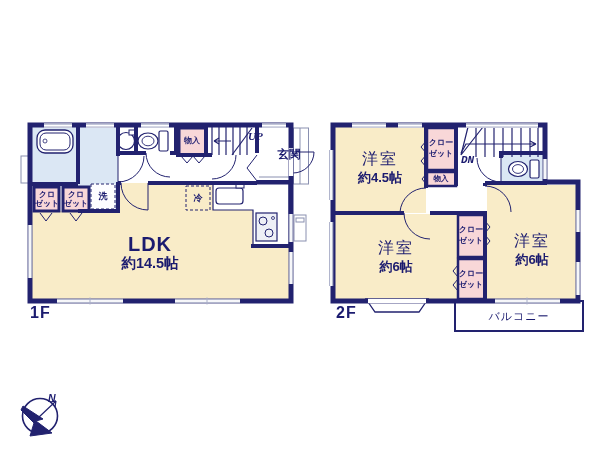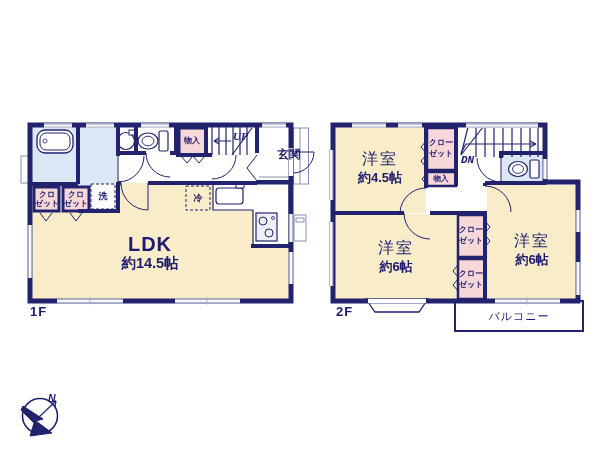--- a/index.html
+++ b/index.html
@@ -11,21 +11,21 @@
   .room-name  { font-size:16px; font-weight:400; letter-spacing:2px; }
   .room-size  { font-size:13px; font-weight:600; }
   .ldk-name   { font-size:20px; font-weight:600; letter-spacing:1px; }
   .ldk-size   { font-size:14.5px; font-weight:600; }
   .small-room { font-size:11.5px; font-weight:600; }
   .tiny       { font-size:8px; font-weight:600; }
   .tiny2      { font-size:7.5px; font-weight:600; }
   .fixture    { font-size:9px; font-weight:600; }
   .stair-dir  { font-size:11px; font-style:italic; font-weight:600;
                 font-family:"Liberation Serif", serif; transform:none; }
-  .floor-tag  { font-size:13px; font-weight:700; transform:none; letter-spacing:1px; }
+  .floor-tag  { font-size:16px; font-weight:700; transform:none; letter-spacing:1px; }
   .balcony-lbl{ font-size:11px; font-weight:400; letter-spacing:1px; }
   .compass-n  { font-size:10.5px; font-weight:700; font-style:italic; transform:none; }
   .watermark  { transform:none; font-size:17px; font-weight:700; letter-spacing:0.5px;
                 color:#ffffff; opacity:0.95;
                 text-shadow:-1px -1px 0 #c9cad8, 1px -1px 0 #c9cad8,
                             -1px 1px 0 #c9cad8, 1px 1px 0 #c9cad8; }
 </style>
 </head>
 <body>
 
@@ -277,21 +277,21 @@
     <circle cx="40" cy="416" r="17.5" fill="none" stroke="#22226f" stroke-width="1.6"></circle>
     <polygon points="23,406 43,419 36,421 52,433 30,436 34,423 21,410" fill="#22226f" stroke="#22226f" stroke-width="1"></polygon>
     <path d="M 38,418 L 56,401 M 56,401 L 50,402 M 56,401 L 55,407" fill="none" stroke="#22226f" stroke-width="1.2"></path>
   </g>
 </svg>
 
 <div class="lbl ldk-name" style="left:150px; top:234px;">LDK</div>
 <div class="lbl ldk-size" style="left:150px; top:256px;">約14.5帖</div>
 <div class="lbl small-room" style="left:277px; top:149px;margin-left:12px;">玄関</div>
 <div class="lbl tiny" style="left:192px; top:137px;">物入</div>
-<div class="lbl stair-dir" style="left:233px; top:131px;">UP</div>
+<div class="lbl stair-dir" style="left:248px; top:131px;">UP</div>
 <div class="lbl fixture" style="left:103px; top:192px;">洗</div>
 <div class="lbl fixture" style="left:198px; top:194px;">冷</div>
 <div class="lbl tiny" style="left:47px;  top:191px;">クロ</div>
 <div class="lbl tiny" style="left:47px;  top:200px;">ゼット</div>
 <div class="lbl tiny" style="left:76px;  top:191px;">クロ</div>
 <div class="lbl tiny" style="left:76px;  top:200px;">ゼット</div>
 <div class="lbl floor-tag" style="left:30px;  top:305px;">1F</div>
 
 <div class="lbl room-name" style="left:380px; top:151px;">洋室</div>
 <div class="lbl room-size" style="left:380px; top:171px;">約4.5帖</div>

